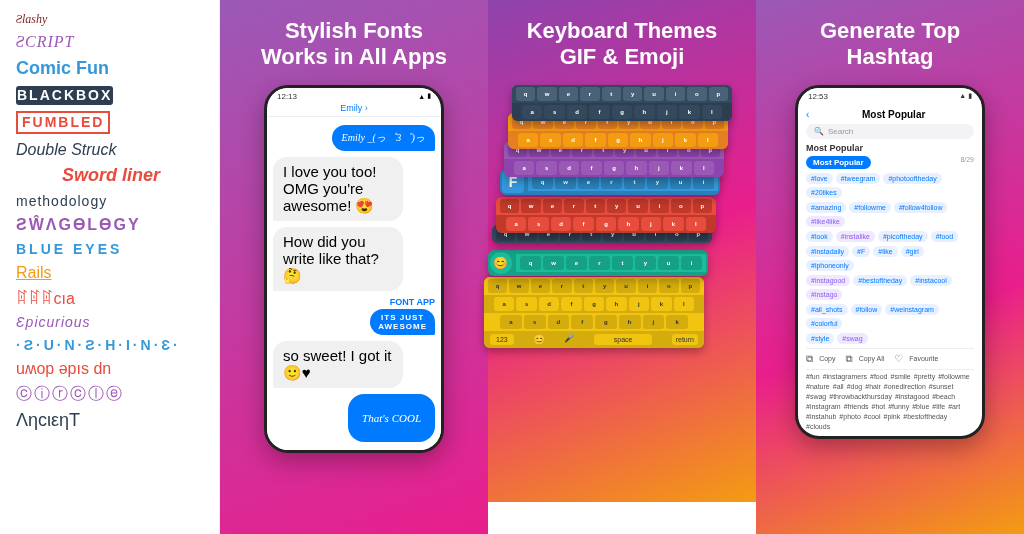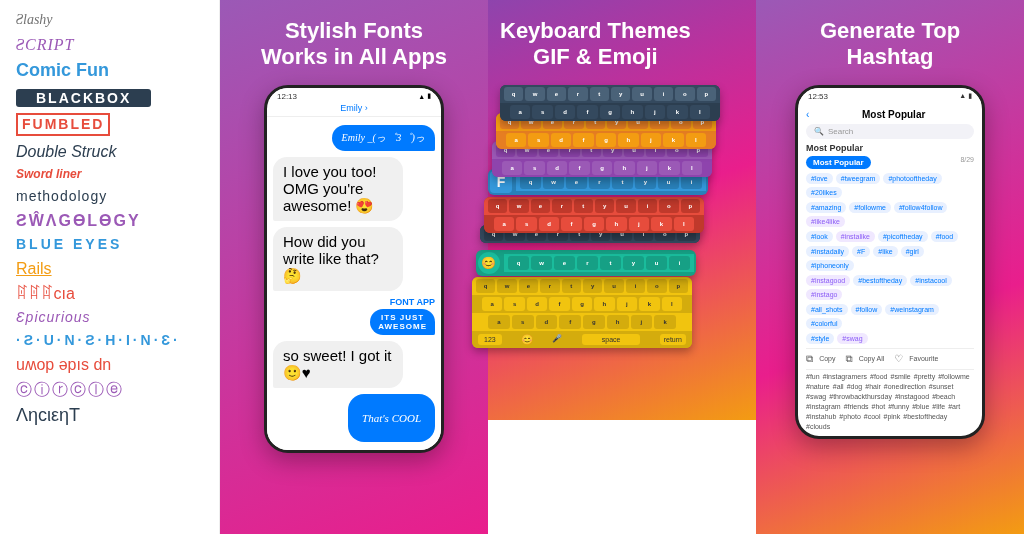--- a/index.html
+++ b/index.html
@@ -121,25 +121,25 @@
       border-radius: 16px;
       padding: 18px 14px;
       font-size: 11px;
       font-style: italic;
       font-family: Georgia, serif;
     }
 
     
     .panel-keyboard {
       width: 268px;
-      height: 420px;
+      height: 502px;
       background: linear-gradient(160deg, #8e44ad 0%, #e91e8c 50%, #f39c12 100%);
       display: flex;
       flex-direction: column;
-      align-items: flex-start;
+      align-items: center;
       padding: 18px 12px 12px;
     }
 
     .panel-keyboard .headline {
       color: #fff;
       font-size: 22px;
       font-weight: 800;
       text-align: center;
       line-height: 1.2;
       margin-bottom: 14px;
@@ -319,33 +319,33 @@
       flex-wrap: wrap;
       gap: 3px;
     }
 
     .ht-more-tag {
       color: #555;
       font-size: 7px;
     }
 
     
-    .font-slashy { font-family: Georgia, serif; color: #737373; font-style: italic; font-size: 14px; }
+    .font-slashy { font-family: Georgia, serif; color: #7f1d1d; font-style: italic; font-size: 12px; }
     .font-script { font-family: Georgia, serif; color: #9b59b6; font-style: italic; font-size: 16px; letter-spacing: 1px; }
     .font-comic { font-family: Impact, sans-serif; color: #3498db; font-size: 18px; font-weight: 900; }
     .font-blackbox { 
       background: #2c3e50; color: #fff; font-size: 14px; font-weight: 900; 
-      letter-spacing: 2px; padding: 1px 20px; border-radius: 3px; display: inline-block;
+      letter-spacing: 2px; padding: 1px 1px; border-radius: 3px; display: inline-block;
     }
     .font-fumbled { 
       border: 2px solid #e74c3c; color: #e74c3c; font-size: 14px; font-weight: 900; 
       letter-spacing: 2px; padding: 1px 4px; display: inline-block;
     }
     .font-doublestruck { font-size: 16px; color: #2c3e50; font-style: italic; }
-    .font-swordliner { font-size: 12px; color: #e74c3c; font-weight: 900; font-style: italic; }
+    .font-swordliner { font-size: 18px; color: #e74c3c; font-weight: 900; font-style: italic; margin-left: 46px; }
     .font-methodology { font-size: 14px; color: #2c3e50; letter-spacing: 1px; }
     .font-swagology { font-size: 16px; color: #9b59b6; font-weight: 900; letter-spacing: 2px; }
     .font-blueeyes { font-size: 14px; color: #3498db; font-weight: 900; letter-spacing: 3px; }
     .font-rails { font-size: 16px; color: #f39c12; text-decoration: underline; }
     .font-mafia { font-size: 16px; color: #e74c3c; }
     .font-epicurious { font-size: 14px; color: #9b59b6; font-style: italic; letter-spacing: 1px; }
     .font-sunshine { font-size: 14px; color: #3498db; letter-spacing: 3px; font-weight: 700; }
     .font-upsidedown { font-size: 16px; color: #e74c3c; }
     .font-circle { font-size: 16px; color: #9b59b6; letter-spacing: 2px; }
     .font-ancient { font-size: 18px; color: #2c3e50; }

